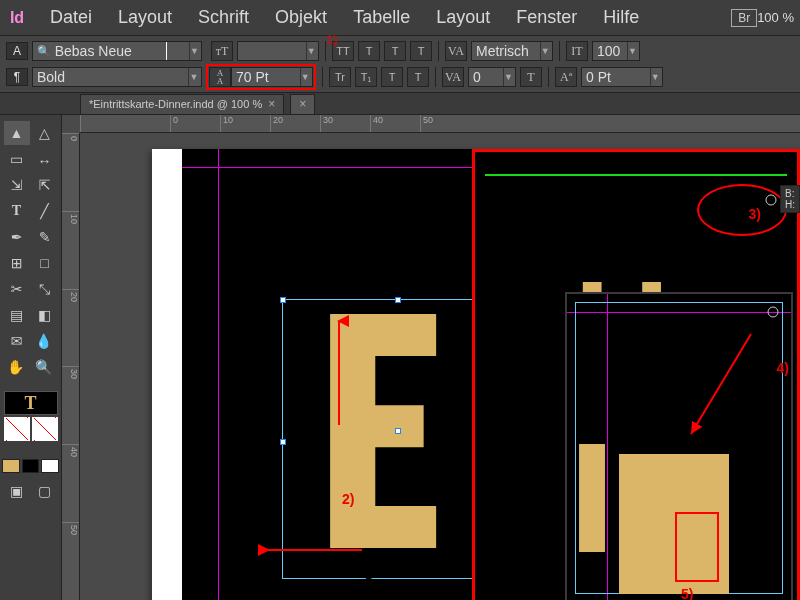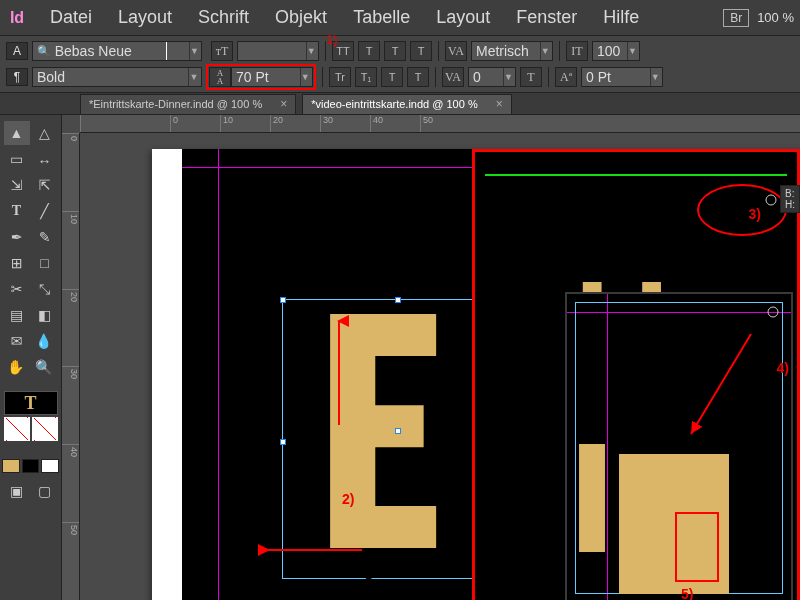--- a/index.html
+++ b/index.html
@@ -3,21 +3,21 @@
 <meta charset="utf-8">
 <style>
 * { margin: 0; padding: 0; box-sizing: border-box; font-family: "Segoe UI", Tahoma, sans-serif; }
 html, body { width: 800px; height: 600px; overflow: hidden; background: #3a3a3a; color: #ccc; }
 .app { display: flex; flex-direction: column; height: 100%; }
 
 
 .menubar { height: 36px; background: #3e3e3e; border-bottom: 1px solid #222; display: flex; align-items: center; padding-left: 4px; gap: 2px; }
 .app-icon { width: 26px; height: 26px; background: #3e3e3e; display: flex; align-items: center; justify-content: center; color: #f78bda; font-weight: bold; font-size: 16px; margin-right: 6px; }
 .menu-item { font-size: 18px; padding: 4px 12px; color: #d8d8d8; cursor: pointer; white-space: nowrap; }
-.menubar-right { margin-left: auto; display: flex; align-items: center; gap: 8px; padding-right: 6px; }
+.menubar-right { margin-left: auto; display: flex; align-items: center; padding-right: 6px; }
 .br-box { border: 1px solid #aaa; padding: 1px 6px; font-size: 12px; color: #ccc; }
 .zoom-label { font-size: 13px; color: #ddd; }
 
 
 .ctrlpanel { background: #444; border-bottom: 1px solid #222; display: flex; flex-direction: column; padding: 4px 6px; gap: 4px; }
 .ctrlrow { display: flex; align-items: center; gap: 4px; height: 22px; }
 .mode-icon { width: 22px; height: 18px; background: #333; border: 1px solid #222; display: flex; align-items: center; justify-content: center; font-size: 12px; color: #ddd; }
 .field { display: flex; align-items: center; background: #555; border: 1px solid #222; height: 20px; }
 .field input { background: transparent; border: none; color: #ddd; font-size: 14px; padding: 0 4px; outline: none; width: 100%; }
 .field.select { justify-content: space-between; padding-right: 2px; }
@@ -27,21 +27,21 @@
 .chev { width: 12px; height: 100%; display: flex; align-items: center; justify-content: center; color: #aaa; font-size: 9px; border-left: 1px solid #333; }
 .ic-label { width: 22px; height: 20px; background: #3c3c3c; border: 1px solid #222; display: flex; align-items: center; justify-content: center; font-size: 12px; color: #bbb; font-family: serif; }
 .btn-icon { width: 22px; height: 20px; background: #3c3c3c; border: 1px solid #222; display: flex; align-items: center; justify-content: center; font-size: 11px; color: #bbb; cursor: pointer; }
 .divider { width: 1px; height: 20px; background: #222; margin: 0 2px; }
 .leading-box { display: flex; align-items: center; border: 2px solid red; padding: 1px; }
 .top-annot { position: relative; height: 0; }
 .top-annot .num { position: absolute; top: -4px; left: 326px; color: #e00; font-size: 13px; }
 
 
 .tabrow { height: 22px; background: #3a3a3a; display: flex; align-items: flex-end; border-bottom: 1px solid #222; padding-left: 80px; gap: 6px; }
-.tab { padding: 2px 8px 3px; font-size: 11px; color: #ccc; background: #4b4b4b; border: 1px solid #222; border-bottom: none; display: flex; align-items: center; gap: 18px; }
+.tab { padding: 2px 8px 3px; font-size: 11px; color: #ccc; background: #4b4b4b; border: 1px solid #222; border-bottom: none; display: flex; align-items: center; gap: 6px; }
 .tab.active { background: #555; color: #fff; }
 .tab .close { font-size: 12px; color: #aaa; }
 
 
 .workspace { flex: 1; display: flex; background: #4a4a4a; position: relative; }
 
 
 .toolbar { width: 62px; background: #3e3e3e; border-right: 1px solid #222; display: flex; flex-direction: column; padding: 6px 2px; gap: 2px; }
 .trow { display: flex; gap: 2px; justify-content: center; }
 .tbtn { width: 26px; height: 24px; background: #3e3e3e; display: flex; align-items: center; justify-content: center; cursor: pointer; font-size: 14px; color: #ccc; border: 1px solid transparent; }
@@ -174,21 +174,20 @@
       </div>
     </div>
   </div>
 
   <div class="tabrow">
     <div class="tab">
       <span>*Eintrittskarte-Dinner.indd @ 100 %</span>
       <span class="close">×</span>
     </div>
     <div class="tab active">
-      <span>*video-eintrittskarte.indd @ 100 %</span>
       <span class="close">×</span>
     </div>
   </div>
 
   <div class="workspace">
 
     <div class="toolbar">
       <div class="trow">
           <div class="tbtn sel">▲</div>
           <div class="tbtn">△</div>

